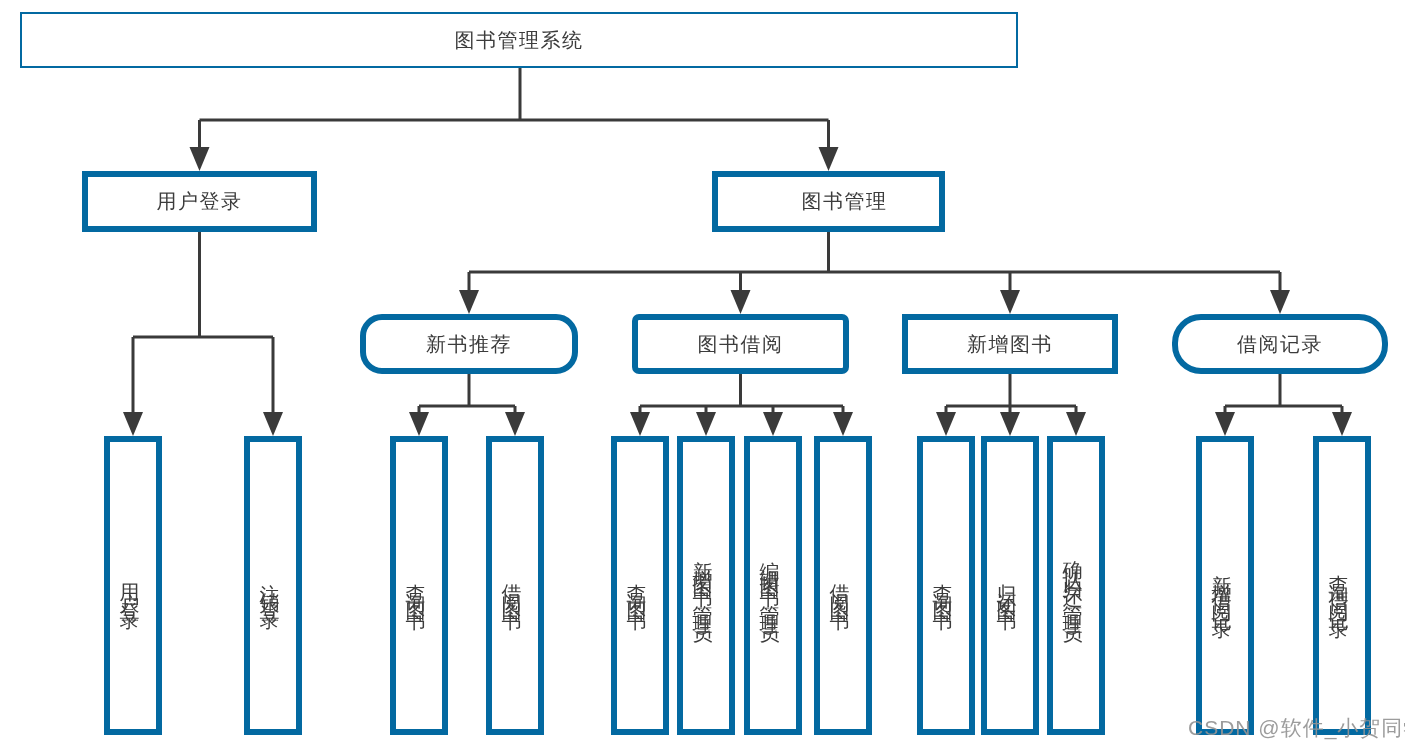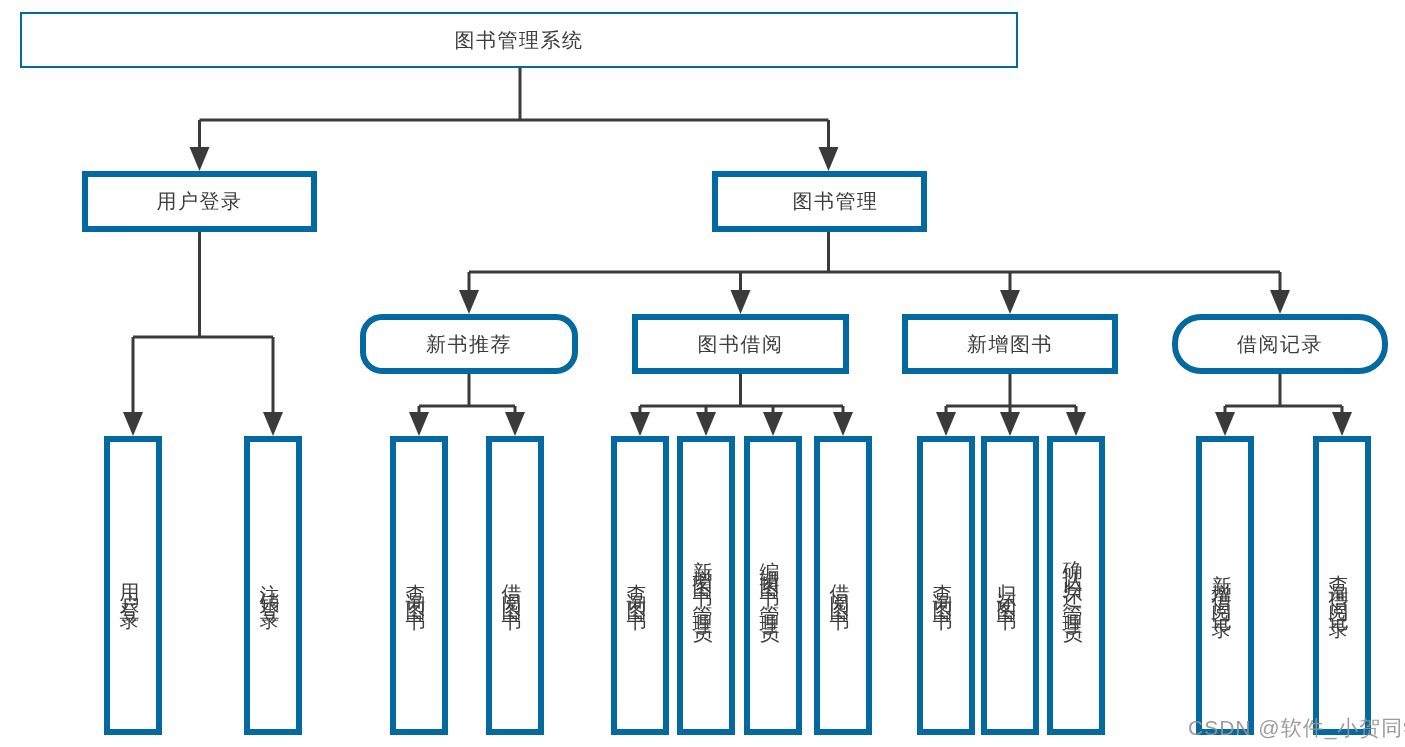--- a/index.html
+++ b/index.html
@@ -41,23 +41,23 @@
     writing-mode: vertical-rl;
     text-align: center;
     line-height: 52px;
     letter-spacing: 9px;
     font-size: 20px;
     white-space: normal;
   }
   
   #n-root      { left: 20px;   top: 12px;  width: 998px; height: 56px; }
   #n-login     { left: 82px;   top: 171px; width: 235px; height: 61px; }
-  #n-mgmt      { left: 712px;  top: 171px; width: 215px; height: 61px; padding-left: 32px; }
+  #n-mgmt      { left: 712px;  top: 171px; width: 233px; height: 61px; padding-left: 32px; }
   #n-recommend { left: 360px;  top: 314px; width: 218px; height: 60px; border-radius: 22px; }
-  #n-borrow    { left: 632px;  top: 314px; width: 217px; height: 60px; }
+  #n-borrow    { left: 632px;  top: 314px; width: 217px; height: 60px; border-radius: 7px; }
   #n-current   { left: 902px;  top: 314px; width: 216px; height: 60px; }
   #n-records   { left: 1172px; top: 314px; width: 216px; height: 60px; border-radius: 29px; }
   .leaf { top: 436px; width: 58px; height: 299px; }
   #n-login-user     { left: 104px; }
   #n-login-logout   { left: 244px; }
   #n-rec-query      { left: 390px; }
   #n-rec-borrow     { left: 486px; }
   #n-bor-query      { left: 611px; }
   #n-bor-add        { left: 677px; }
   #n-bor-edit       { left: 744px; }

